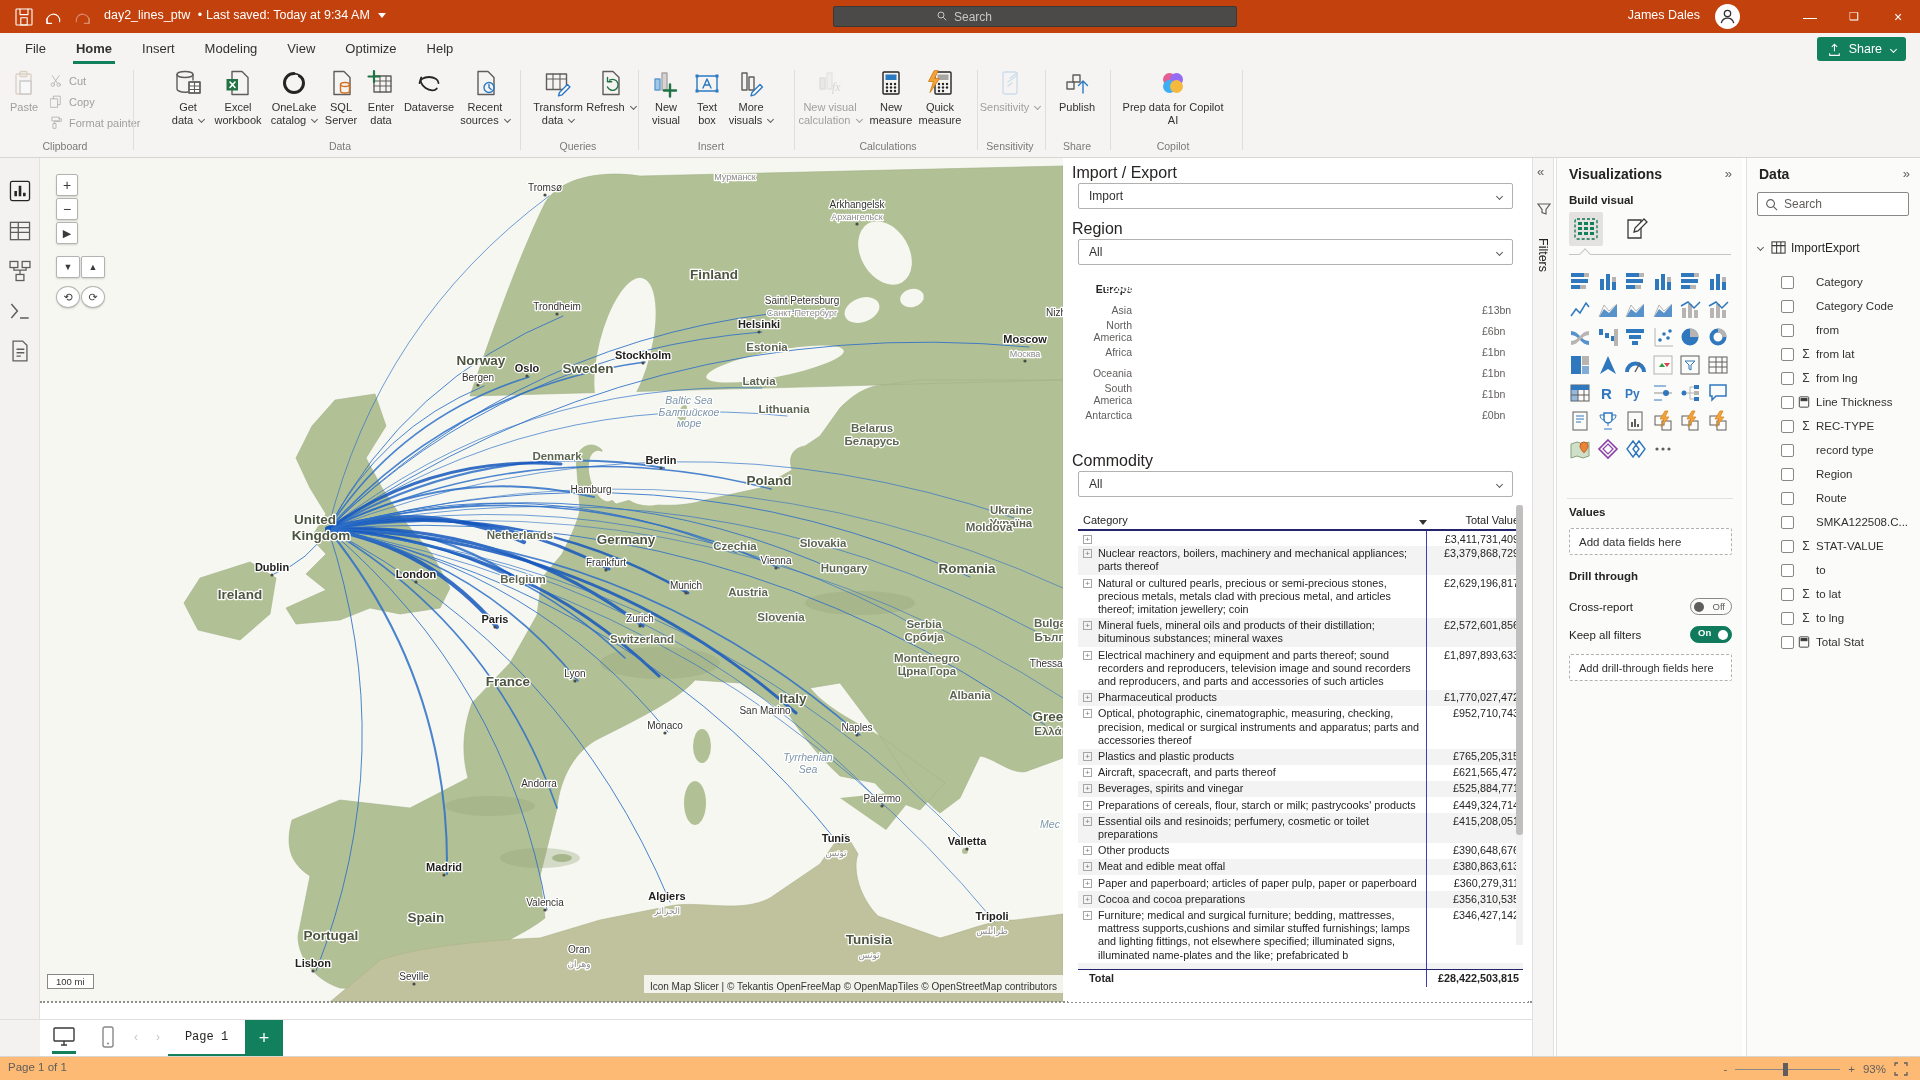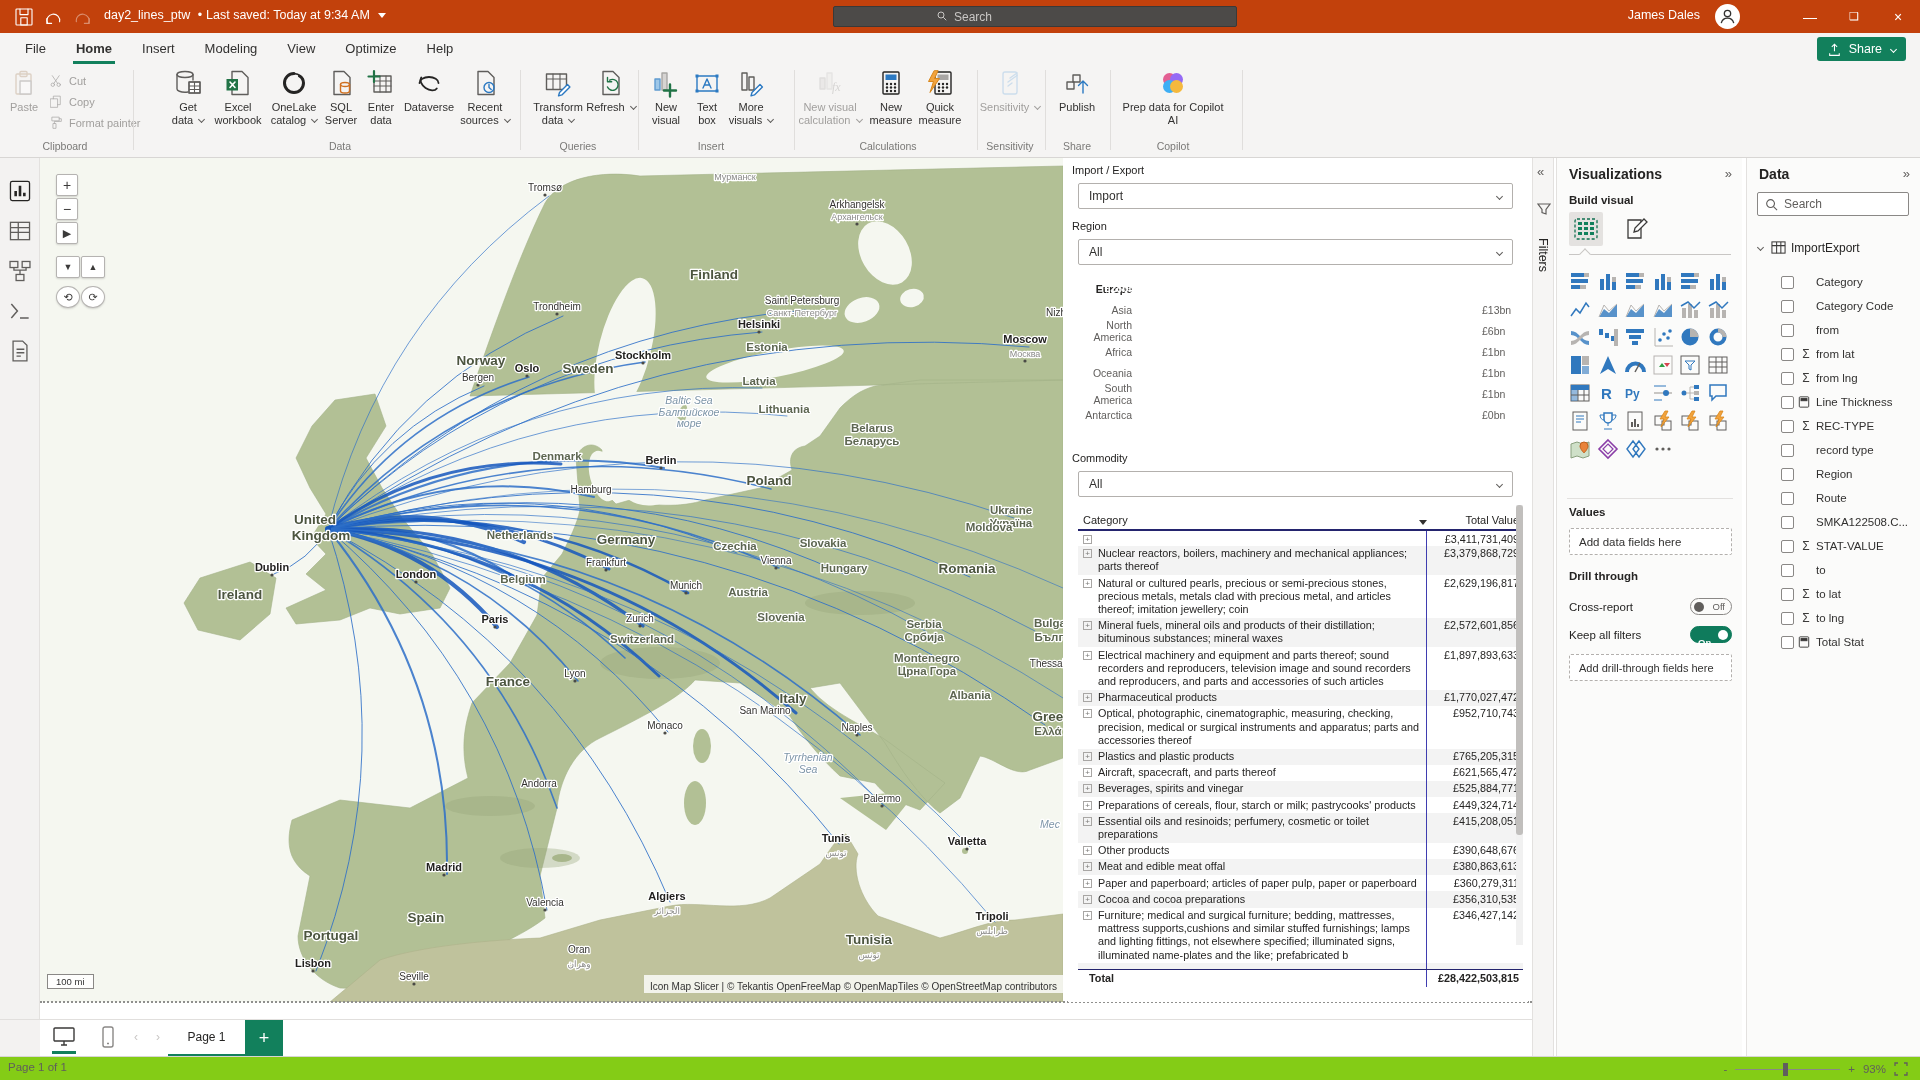--- a/index.html
+++ b/index.html
@@ -51,21 +51,21 @@
   .ml-N  { font-size:13.5px; font-weight:bold; fill:#4c553f; }
   .ml-s  { font-size:10.5px; font-style:italic; fill:#7d95a8; }
   .ml-f  { font-size:9px; fill:#8a8a88; }
   .mapbtn { position:absolute; width:22px; height:22px; background:#fff; border:1px solid #b5b3b1; border-radius:2px; color:#3b3a39; font-size:14px; line-height:20px; text-align:center; box-shadow:0 1px 2px rgba(0,0,0,.15); }
   #scalebox { position:absolute; left:7px; bottom:13px; background:rgba(255,255,255,.85); border:1px solid #8a8886; font-size:9.5px; color:#333; padding:1px 8px; }
   #attrib { position:absolute; right:0; bottom:9px; height:18px; background:rgba(255,255,255,.8); font-size:10px; color:#333; padding:6px 6px; white-space:nowrap; }
   #selline { left:40px; top:1001px; width:1492px; border-top:2px dotted #8f8f8d; }
 
   
   #panel { left:1068px; top:158px; width:460px; height:844px; background:#fff; color:#252423; }
-  .plabel { position:absolute; left:4px; font-size:11px; color:#252423; }
+  .plabel { position:absolute; left:4px; font-size:16px; color:#252423; }
   .dropdown { position:absolute; left:10px; width:435px; height:26px; border:1px solid #b3b0ad; border-radius:2px; display:flex; align-items:center; justify-content:space-between; padding:0 10px; font-size:12px; color:#323130; background:#fff; }
   #chartarea { position:absolute; left:0px; top:122px; width:450px; height:168px; }
   .crow { display:flex; align-items:center; height:17px; margin-bottom:4px; }
   .clab { width:72px; text-align:right; font-size:10.5px; color:#605e5c; padding-right:8px; flex:none; }
   .clab.hl { font-weight:bold; color:#252423; }
   .cbarwrap { width:342px; flex:none; position:relative; height:15px; }
   .cbar { height:15px; position:relative; }
   .cval { font-size:10.5px; color:#605e5c; }
   .inval { position:absolute; right:5px; top:1px; color:#fff; font-size:10.5px; font-weight:bold; }
   #tablewrap { position:absolute; left:10px; top:347px; width:445px; height:470px; font-size:10.8px; }
@@ -102,37 +102,37 @@
   #vizgrid { position:absolute; left:10px; top:112px; width:168px; }
   .vicon { position:absolute; width:22px; height:22px; }
   #vizdivider { position:absolute; left:10px; top:340px; width:166px; border-top:1px solid #e3e1df; }
   .dashbox { position:absolute; left:12px; width:163px; height:27px; border:1px dashed #b3b0ad; border-radius:2px; display:flex; align-items:center; padding-left:9px; font-size:11.5px; color:#323130; background:#fff; }
   .togglerow { position:absolute; left:12px; width:163px; display:flex; justify-content:space-between; align-items:center; font-size:11.5px; }
   .pill { width:42px; height:17px; border-radius:9px; border:1px solid #8a8886; position:relative; font-size:9.5px; }
   .pill .dot { position:absolute; top:2.5px; width:10px; height:10px; border-radius:50%; background:#605e5c; }
   .pill.off .dot { left:3px; } .pill.off .ptxt { position:absolute; right:6px; top:2px; color:#605e5c;margin-left:32px; }
   .pill.on { background:#0f7b5c; border-color:#0f7b5c; }
   .pill.on .dot { right:3px; background:#fff; }
-  .pill.on .ptxt { position:absolute; left:7px; top:10px; color:#fff; font-weight:bold; }
+  .pill.on .ptxt { position:absolute; left:7px; top:0; color:#fff; font-weight:bold; }
   #searchbox { position:absolute; left:10px; top:34px; width:152px; height:24px; border:1px solid #8a8886; border-radius:2px; background:#fff; display:flex; align-items:center; gap:6px; padding-left:7px; font-size:12px; color:#605e5c; }
   #treerow { position:absolute; left:8px; top:82px; display:flex; align-items:center; gap:5px; font-size:12px; color:#252423; }
   .fieldrow { position:absolute; left:8px; width:160px; height:24px; display:flex; align-items:center; font-size:11.5px; color:#323130; }
   .fcheck { width:13px; height:13px; border:1px solid #8a8886; border-radius:2px; margin-left:26px; flex:none; background:#fff; }
   .fico { width:16px; margin-left:4px; flex:none; text-align:center; font-size:11px; color:#3b3a39; }
   .flabel { margin-left:2px; white-space:nowrap; }
 
   
   #pagebar { left:0; top:1019px; width:1532px; height:37px; background:#fff; border-top:1px solid #e1dfdd; }
   #pagebar .graystub { position:absolute; left:0; top:0; width:40px; height:37px; background:#f3f2f1; }
   .pb-ico { position:absolute; top:6px; width:24px; height:24px; }
   .pb-under { position:absolute; top:31px; width:24px; height:3px; background:#12805c; }
-  #pagetab { position:absolute; left:168px; top:0; width:77px; height:37px; display:flex; align-items:center; justify-content:center; font-size:12px; color:#252423; border-bottom:3px solid #12805c; background:#fff; }
+  #pagetab { position:absolute; left:168px; top:0; width:77px; height:37px; display:flex; align-items:center; justify-content:center; font-size:12px; color:#252423; border-bottom:3px solid #12805c; background:#fff;font-family:Liberation Mono, monospace; }
   #addpagetab { position:absolute; left:245px; top:0; width:38px; height:37px; background:#12805c; color:#fff; font-size:18px; display:flex; align-items:center; justify-content:center; }
   .pb-arrow { position:absolute; top:10px; font-size:12px; color:#c8c6c4; }
-  #statusbar { left:0; top:1056px; width:1920px; height:24px; background:#84cc16; border-top:1px solid #d8d6d4; font-size:11.5px; color:#605e5c; }
+  #statusbar { left:0; top:1056px; width:1920px; height:24px; background:#fdba74; border-top:1px solid #d8d6d4; font-size:11.5px; color:#605e5c; }
   #sb-page { position:absolute; left:8px; top:4px; }
   #zoomctl { position:absolute; right:12px; top:0; height:24px; display:flex; align-items:center; gap:8px; color:#605e5c; }
   #ztrack { width:105px; height:1px; background:#8a8886; position:relative; }
   #zthumb { position:absolute; left:48px; top:-6px; width:5px; height:13px; background:#605e5c; }
 </style>
 </head>
 <body>
 
 <div class="abs" id="titlebar">
   <span class="tb-ico" style="left:12px">

